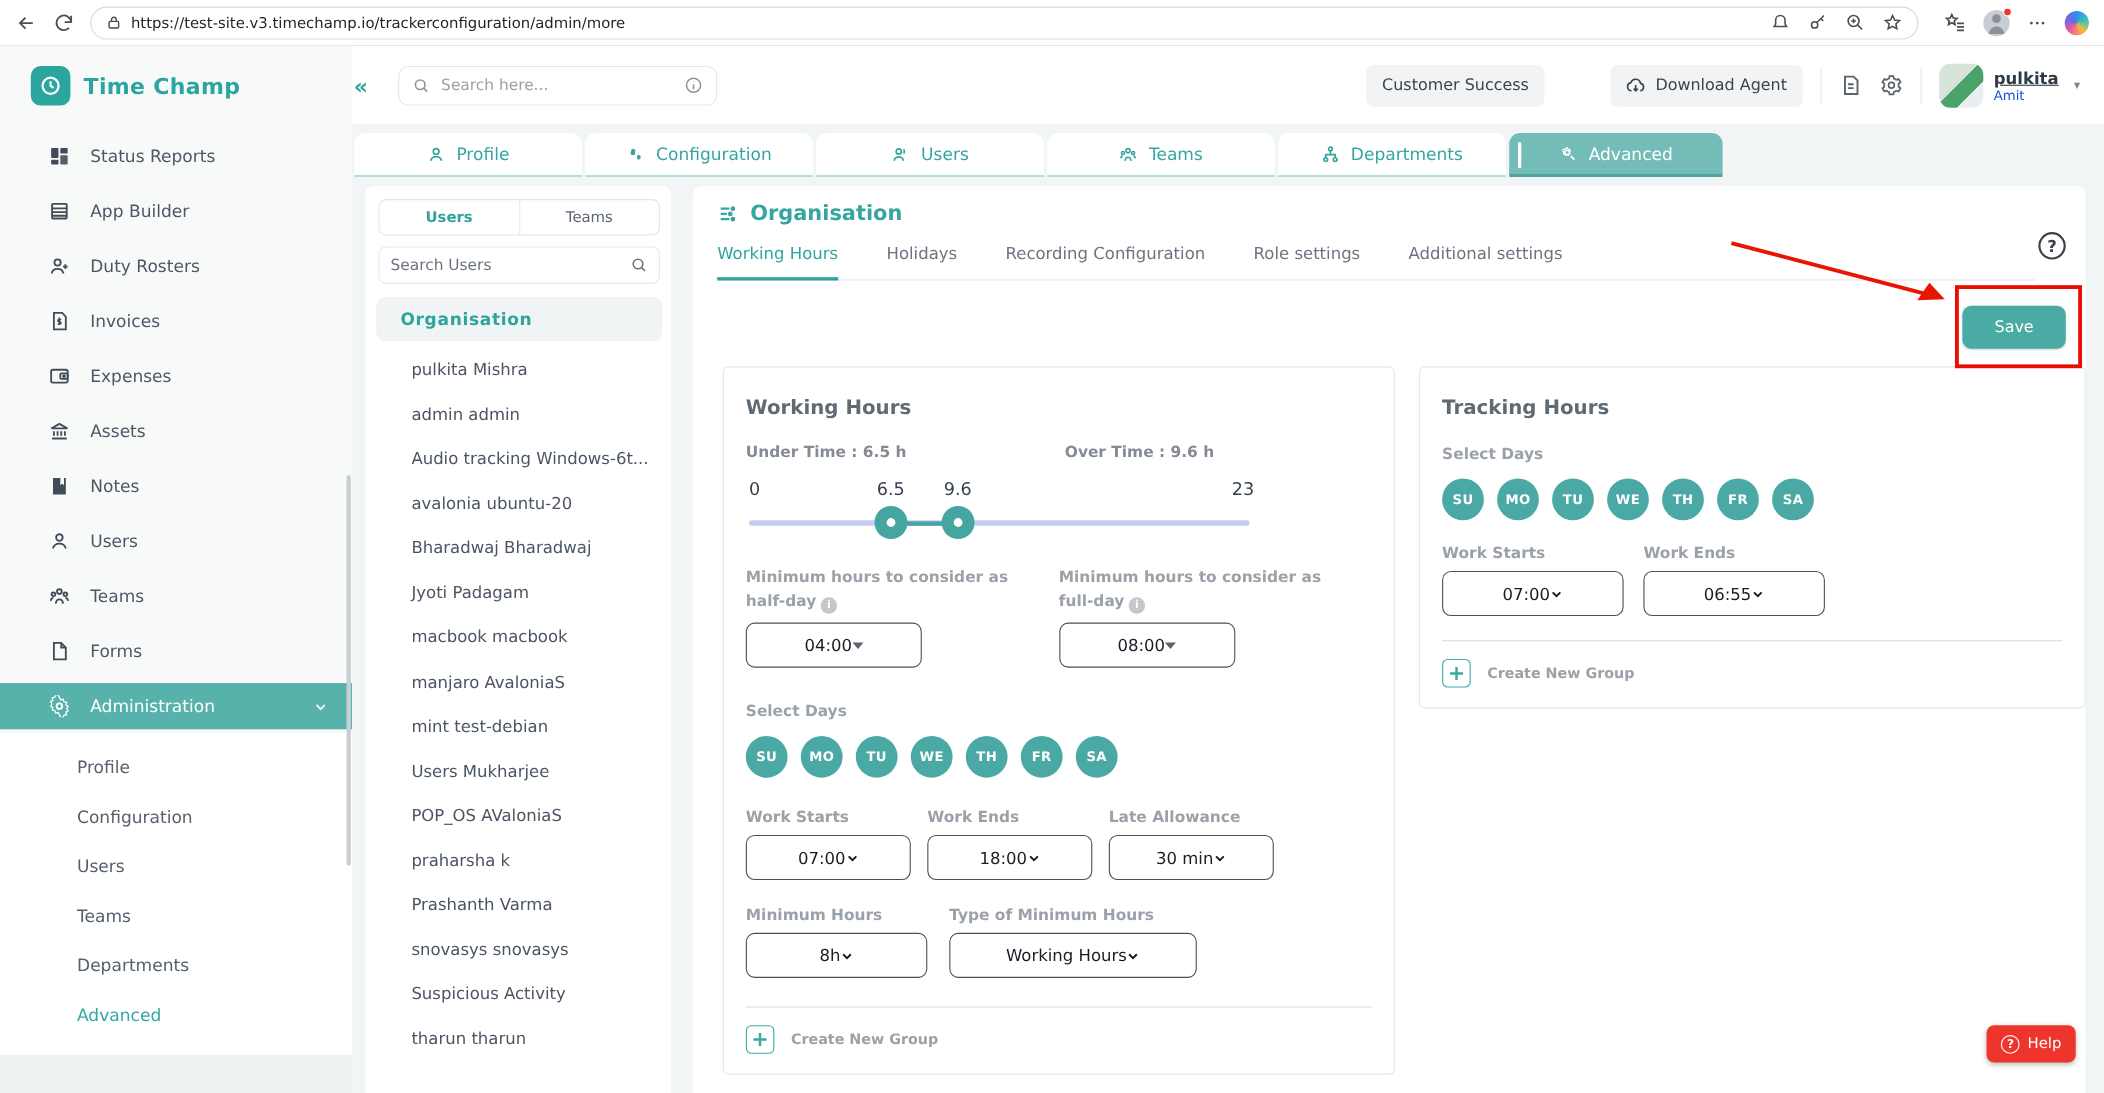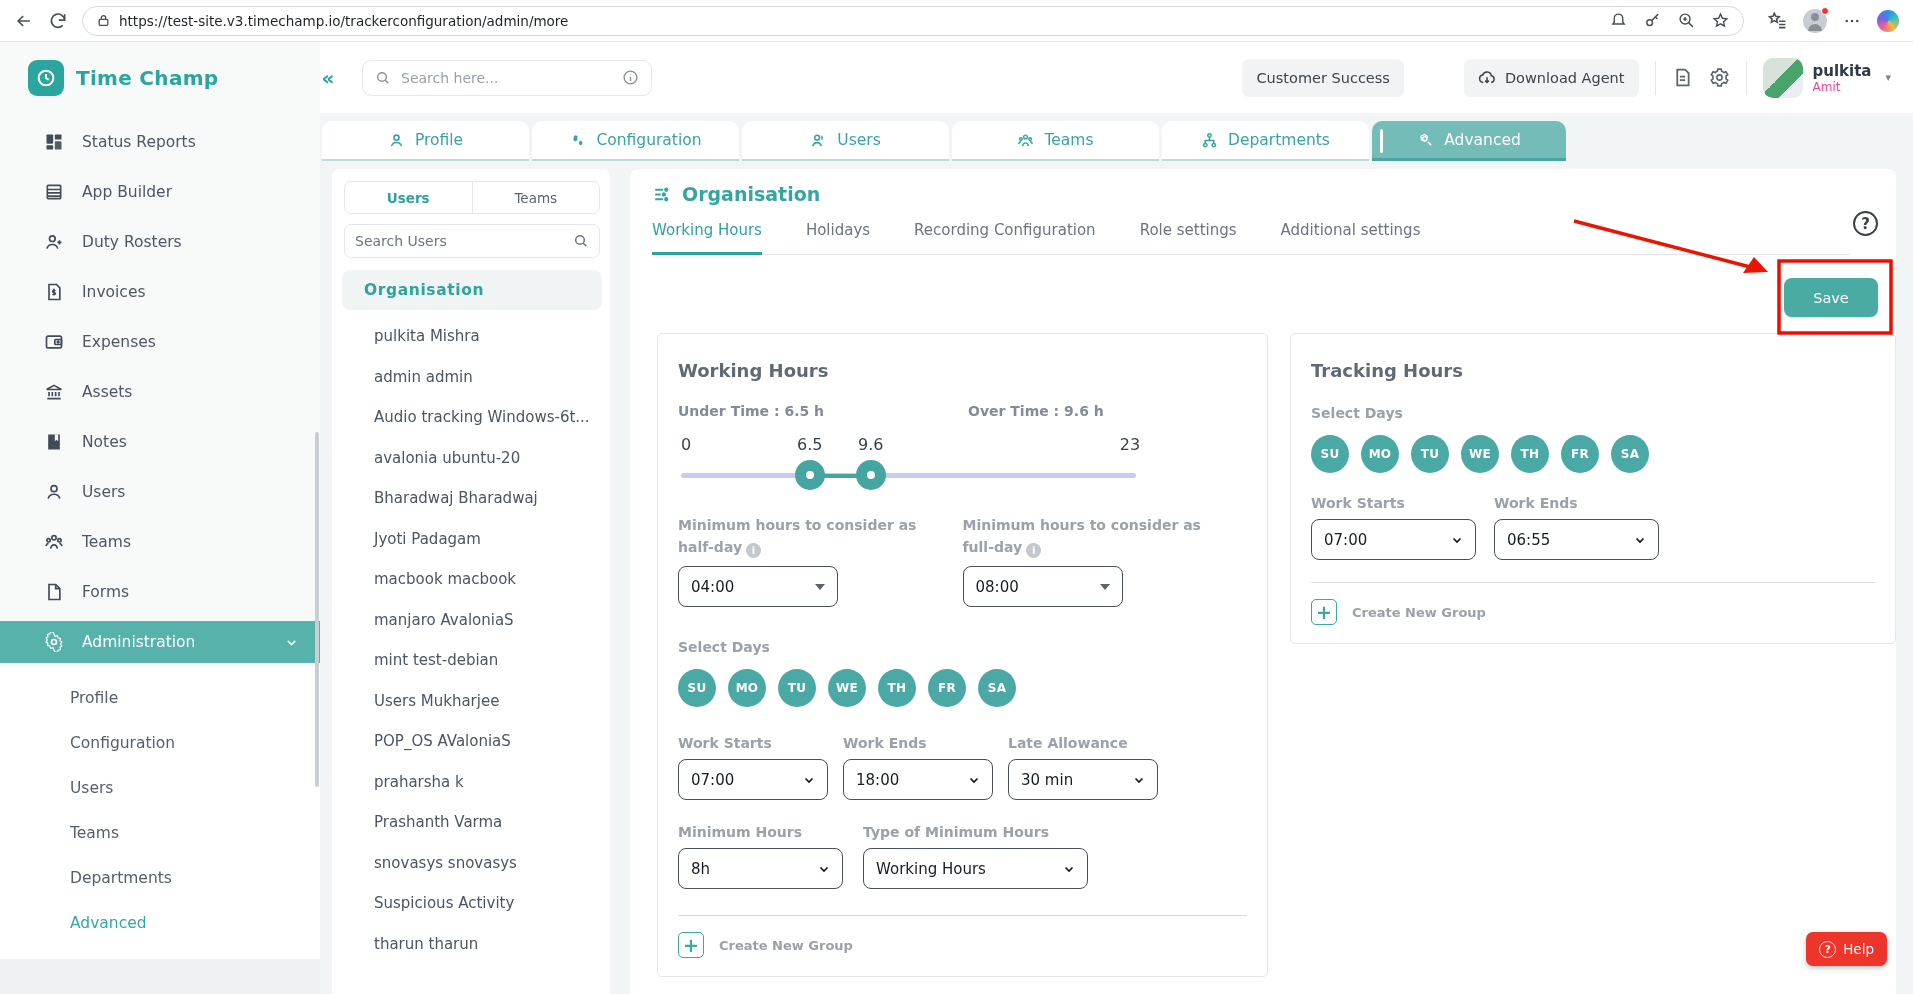--- a/index.html
+++ b/index.html
@@ -44,22 +44,22 @@
   .topbar { height:71px; background:#fff; display:flex; align-items:center; padding:0 22px 0 0; flex:none; }
   .collapse-btn { margin-left:-12px; width:40px; height:36px; display:flex; align-items:center; justify-content:center; color:#2ba69f; font-size:20px; font-weight:bold; cursor:pointer; background:#fff; border-radius:6px; }
   .search-box { width:290px; height:36px; border:1px solid #e4e7ea; border-radius:9px; display:flex; align-items:center; gap:10px; padding:0 12px; margin-left:14px; color:#8d949c; }
   .search-box .ph { font-size:14px; color:#9aa1a9; flex:1; }
   .top-right { margin-left:auto; display:flex; align-items:center; gap:16px; }
   .chip-btn { height:38px; background:#f1f3f4; border:none; border-radius:7px; padding:0 14px; font-size:14.5px; color:#3c434b; display:flex; align-items:center; gap:9px; cursor:pointer; font-family:inherit;margin-left:44px; }
   .vline { width:1px; height:34px; background:#e4e7ea; }
   .hicon { width:21px; height:21px; color:#5b636c; cursor:pointer; }
   .user-chip { display:flex; align-items:center; gap:10px; cursor:pointer; }
   .uavatar { width:40px;height:40px;border-radius:10px; background:linear-gradient(135deg,#d7e2d9 0 45%,#49a36b 45% 70%,#e9eef0 70%); }
-  .uname { font-size:15px; font-weight:bold; color:#2f3a44; line-height:1.2; }
-  .uorg { font-size:12px; color:#ec4899; }
+  .uname { font-size:15px; font-weight:bold; color:#2f3a44; line-height:1.2;text-decoration:underline; }
+  .uorg { font-size:12px; color:#1d4ed8; }
   .caret { color:#7b838c; font-size:11px; margin-left:4px; }
 
   
   .tabs-row { display:flex; gap:3px; padding:8px 0 0 2px; flex:none; }
   .tab { width:207px; height:40px; background:#fff; border-radius:10px 10px 0 0; display:flex; align-items:center; justify-content:center; gap:10px; color:#36a5a0; font-size:15.5px; font-weight:500; border-bottom:2px solid #b7dcda; cursor:pointer; position:relative; }
   .tab .ticon { width:17px;height:17px; }
   .tab.active { background:#74bcb8; color:#fff; border-bottom:3px solid #4da59f; width:194px; }
   .tab.active::before { content:""; position:absolute; left:8px; top:8px; width:3px; height:24px; background:#fff; border-radius:2px; }
 
   
@@ -93,21 +93,21 @@
   .slider-wrap { position:relative; width:455px; margin:46px 0 0 3px; height:20px; }
   .slider-track { position:absolute; top:8px; left:0; right:0; height:5px; background:#c7ccee; border-radius:3px; }
   .slider-conn { position:absolute; top:8.5px; left:28.3%; width:13.4%; height:4px; background:#45a5a1; }
   .handle { position:absolute; top:-5px; width:30px; height:30px; border-radius:50%; background:#45a5a1; display:flex; align-items:center; justify-content:center; cursor:pointer; }
   .handle::after { content:""; width:8px; height:8px; border-radius:50%; background:#fff; }
   .s-lbl { position:absolute; top:-30px; font-size:16px; color:#37414d; }
   .two-col { display:flex; margin-top:30px; }
   .col { width:285px; }
   .lbl-wrap { font-size:14px; font-weight:bold; color:#9aa1a9; width:262px; line-height:1.55; }
   .info-i { display:inline-block; width:15px; height:15px; border-radius:50%; background:#c3c8cd; color:#fff; font-size:10px; font-weight:bold; text-align:center; line-height:15px; vertical-align:-2px; margin-left:4px; }
-  .sel { height:41px; border:1px solid #4a5058; border-radius:8px; display:flex; align-items:center; padding:0 12px; margin-top:8px; cursor:pointer; background:#fff; justify-content:space-between; }
+  .sel { height:41px; border:1px solid #4a5058; border-radius:8px; display:flex; align-items:center; padding:0 12px; margin-top:8px; cursor:pointer; background:#fff; justify-content:center; }
   .sel .val { font-size:15px; color:#171d24; }
   .sel.w160 { width:160px; } .sel.w150 { width:150px; } .sel.w165 { width:165px; } .sel.w225 { width:225px; }
   .tri { width:0; height:0; border-left:5px solid transparent; border-right:5px solid transparent; border-top:6px solid #5b636c; }
   .chev-b { color:#14181d; }
   .sec-lbl { font-size:14px; font-weight:bold; color:#9aa1a9; margin-top:32px; }
   .chips { display:flex; gap:12px; margin-top:14px; }
   .chip { width:38px; height:38px; border-radius:50%; background:#4aa9a4; color:#fff; font-size:12px; font-weight:bold; display:flex; align-items:center; justify-content:center; cursor:pointer; letter-spacing:.3px; }
   .three-col { display:flex; margin-top:28px; }
   .card-divider { border-top:1px solid #d9dde0; margin-top:26px; }
   .create-group { display:flex; align-items:center; gap:15px; margin-top:16px; cursor:pointer; }

